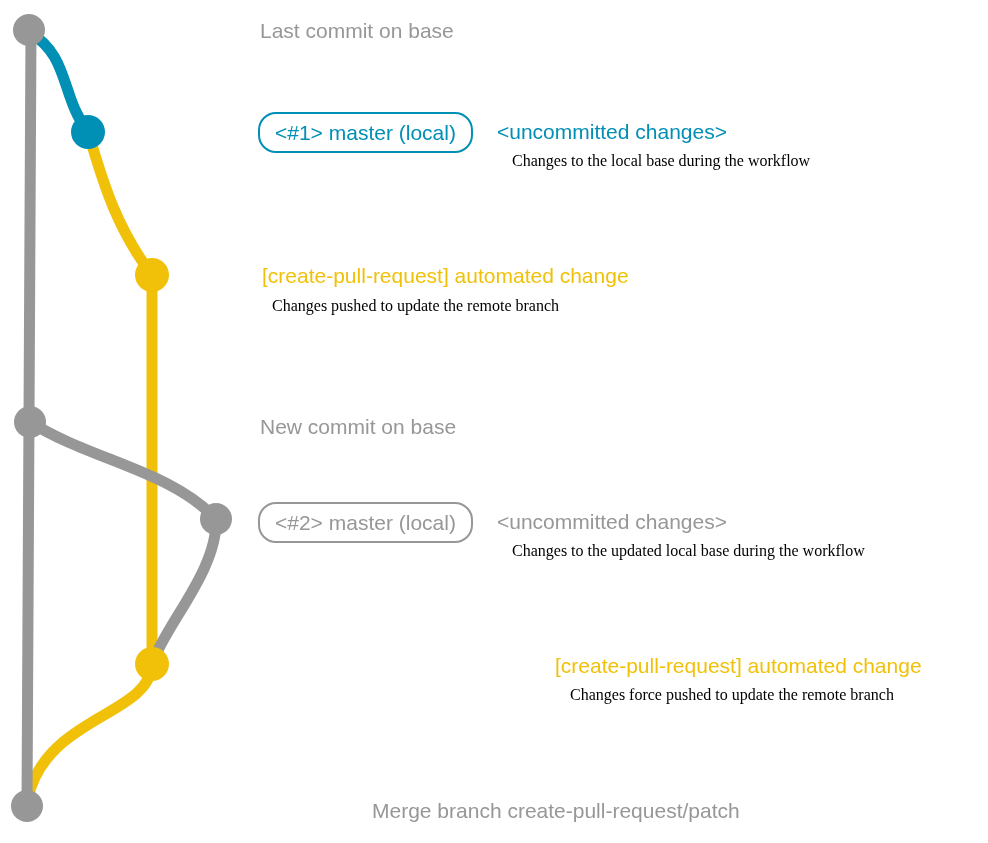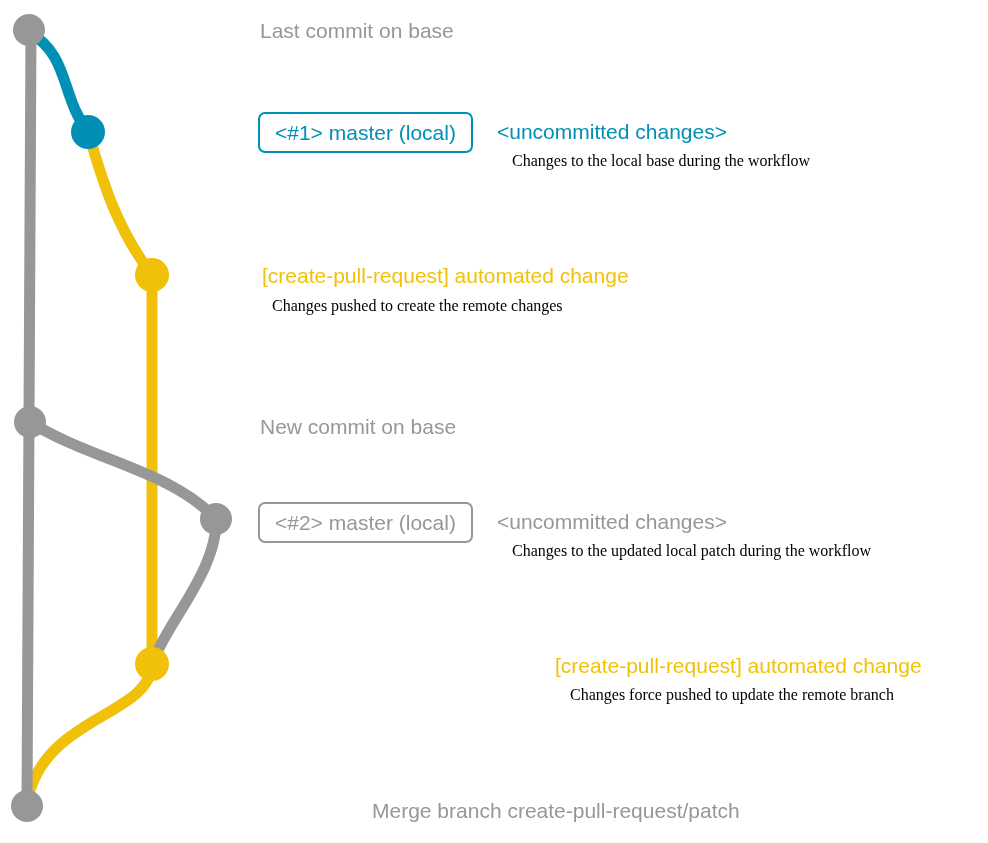--- a/index.html
+++ b/index.html
@@ -34,21 +34,21 @@
   .c-yellow { color: var(--yellow); }
 
   .tag {
     position: absolute;
     display: inline-flex;
     align-items: center;
     box-sizing: border-box;
     height: 41px;
     padding: 0 15px;
     border: 2px solid;
-    border-radius: 7px;
+    border-radius: 18px;
     background: var(--bg);
     font-family: "Liberation Sans", sans-serif;
     font-size: 21px;
     white-space: nowrap;
   }
   .tag-blue   { color: var(--blue);   border-color: var(--blue); }
   .tag-gray   { color: var(--gray);   border-color: var(--gray); }
   .tag-yellow { color: var(--yellow); border-color: var(--yellow); }
 
   .t-last  { left: 260px; top: 18px;  }
@@ -93,26 +93,26 @@
     <circle class="fill-gray" cx="27" cy="806" r="16"></circle>
   </svg>
 
   <div class="label sans c-gray t-last">Last commit on base</div>
 
   <div class="tag tag-blue t-box1">&lt;#1&gt; master (local)</div>
   <div class="label sans c-blue t-unc1">&lt;uncommitted changes&gt;</div>
   <div class="label serif t-note1">Changes to the local base during the workflow</div>
 
   <div class="label sans c-yellow t-push1">[create-pull-request] automated change</div>
-  <div class="label serif t-note2">Changes pushed to create the remote changes</div>
+  <div class="label serif t-note2">Changes pushed to update the remote branch</div>
 
   <div class="label sans c-gray t-new">New commit on base</div>
 
   <div class="tag tag-gray t-box2">&lt;#2&gt; master (local)</div>
   <div class="label sans c-gray t-unc2">&lt;uncommitted changes&gt;</div>
-  <div class="label serif t-note3">Changes to the updated local patch during the workflow</div>
+  <div class="label serif t-note3">Changes to the updated local base during the workflow</div>
 
   <div class="label sans c-yellow t-push2">[create-pull-request] automated change</div>
   <div class="label serif t-note4">Changes force pushed to update the remote branch</div>
 
   <div class="label sans c-gray t-merge">Merge branch create-pull-request/patch</div>
 
 </div>
 
 </body></html>

